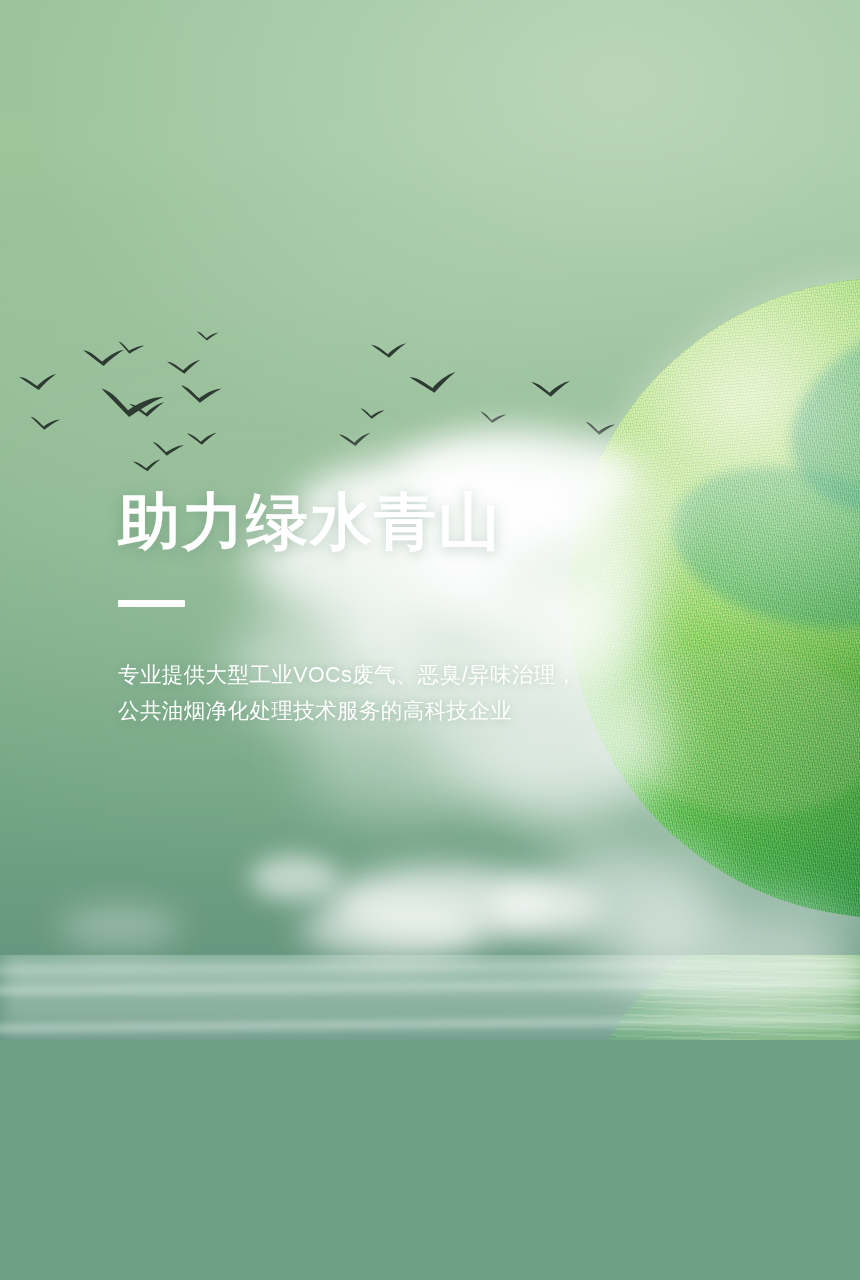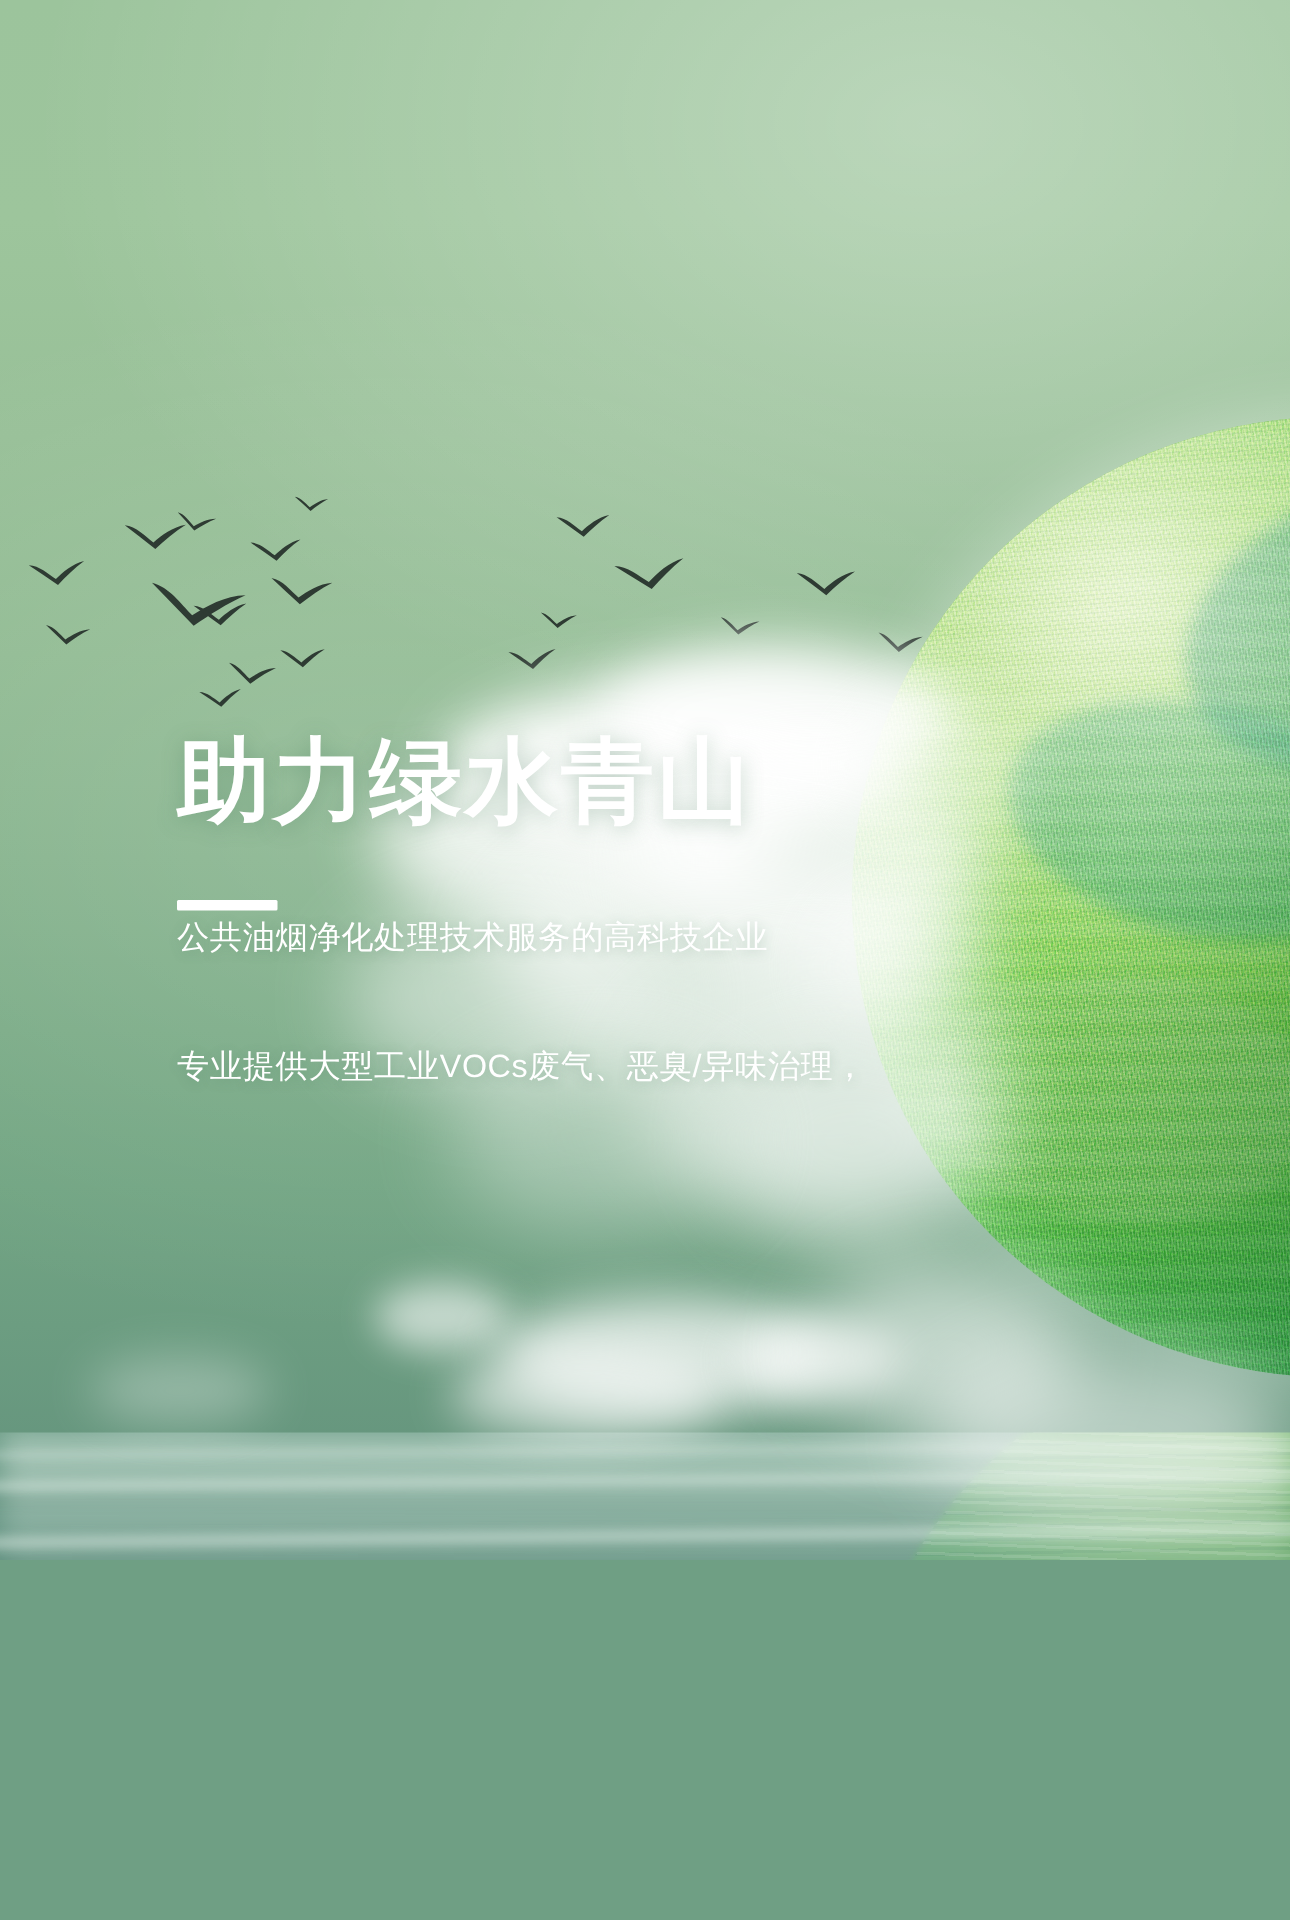--- a/index.html
+++ b/index.html
@@ -283,22 +283,22 @@
         <div class="ripple-dark" style="top: 262px; height: 10px; opacity: 0.3; transform: rotate(0.2deg); z-index: 6;"></div>
         <div class="ripple" style="top: 278px; height: 18px; opacity: 0.48; transform: rotate(-0.6deg); z-index: 6;"></div>
         <div class="ripple-dark" style="top: 300px; height: 9px; opacity: 0.26; transform: rotate(0.3deg); z-index: 6;"></div>
         <div class="ripple" style="top: 312px; height: 14px; opacity: 0.42; transform: rotate(-0.5deg); z-index: 6;"></div>
       </div>
   </div>
 
   <div class="content">
     <div class="headline">助力绿水青山</div>
     <div class="divider"></div>
+    <div class="subtitle">专业提供大型工业VOCs废气、恶臭/异味治理，</div>
     <div class="subtitle" style="margin-top:0">公共油烟净化处理技术服务的高科技企业</div>
-    <div class="subtitle">专业提供大型工业VOCs废气、恶臭/异味治理，</div>
   </div>
 
 <div style="position: absolute; left: 330px; top: 325px; width: 420px; height: 140px;">
       <div class="bird" style="position: absolute; left: 40px; top: 18px; transform: scale(0.95) rotate(-4deg); transform-origin: 0px 0px;"><svg width="40" height="18" viewBox="0 0 40 18">
           <path d="M1 2 C8 3 13 9 18 13 C23 9 30 4 38 3 C31 7 25 12 19 17 C13 12 7 7 1 2 Z" fill="#2E3B33"></path>
         </svg></div>
       <div class="bird" style="position: absolute; left: 30px; top: 82px; transform: scale(0.65) rotate(3deg); transform-origin: 0px 0px;"><svg width="40" height="18" viewBox="0 0 40 18">
           <path d="M1 2 C8 3 13 9 18 13 C23 9 30 4 38 3 C31 7 25 12 19 17 C13 12 7 7 1 2 Z" fill="#2E3B33"></path>
         </svg></div>
       <div class="bird" style="position: absolute; left: 78px; top: 50px; transform: scale(1.25) rotate(-8deg); transform-origin: 0px 0px;"><svg width="40" height="18" viewBox="0 0 40 18">

